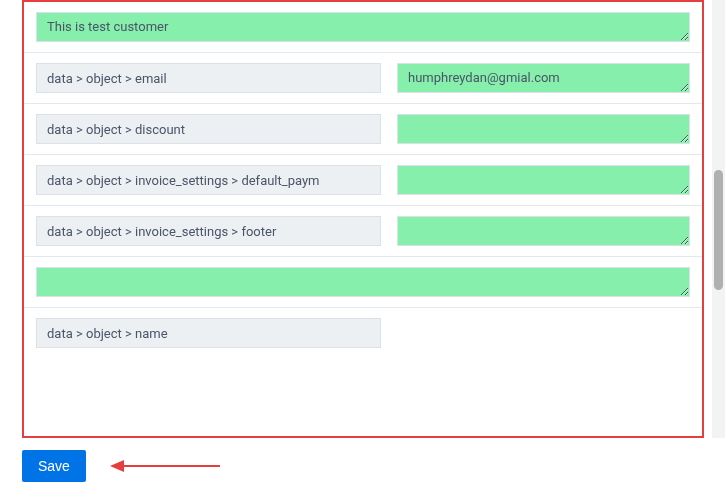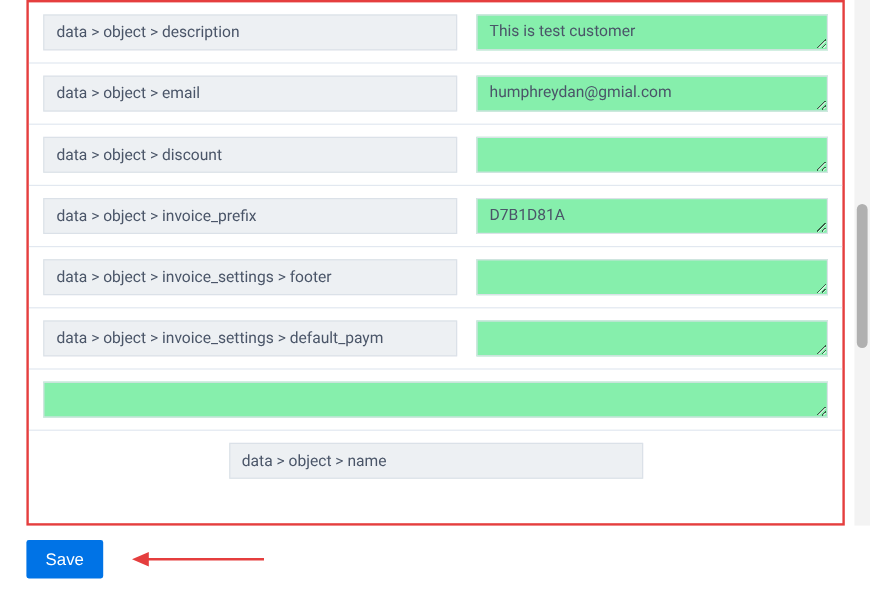--- a/index.html
+++ b/index.html
@@ -37,21 +37,20 @@
     }
     .row {
       display: flex;
       align-items: center;
       padding: 10px 12px;
       border-bottom: 1px solid #e2e8f0;
       gap: 16px;
     }
     .row:last-child {
       border-bottom: none;
-      justify-content: center;
     }
     .field-label {
       flex: 0 0 345px;
       background: #edf0f3;
       border: 1px solid #dbe1e8;
       padding: 6px 10px;
       font-size: 13px;
       color: #4a5568;
       height: 30px;
       display: flex;
@@ -115,51 +114,44 @@
       width: 13px;
       height: 438px;
       background: #f3f3f3;
     }
   </style>
 </head>
 <body>
 
 <div class="outer-container">
   <div class="row">
-    <div class="field-label">data &gt; object &gt; description</div>
     <div class="field-value-wrap">
       <textarea style="">This is test customer</textarea>
     </div>
   </div>
   <div class="row">
     <div class="field-label">data &gt; object &gt; email</div>
     <div class="field-value-wrap">
       <textarea style="">humphreydan@gmial.com</textarea>
     </div>
   </div>
   <div class="row">
     <div class="field-label">data &gt; object &gt; discount</div>
     <div class="field-value-wrap">
       <textarea style=""></textarea>
     </div>
   </div>
   <div class="row">
-    <div class="field-label">data &gt; object &gt; invoice_prefix</div>
-    <div class="field-value-wrap">
-      <textarea style="">D7B1D81A</textarea>
-    </div>
-  </div>
-  <div class="row">
-    <div class="field-label">data &gt; object &gt; invoice_settings &gt; footer</div>
+    <div class="field-label">data &gt; object &gt; invoice_settings &gt; default_paym</div>
     <div class="field-value-wrap">
       <textarea style=""></textarea>
     </div>
   </div>
   <div class="row">
-    <div class="field-label">data &gt; object &gt; invoice_settings &gt; default_paym</div>
+    <div class="field-label">data &gt; object &gt; invoice_settings &gt; footer</div>
     <div class="field-value-wrap">
       <textarea style=""></textarea>
     </div>
   </div>
   <div class="row">
     <div class="field-value-wrap">
       <textarea style=""></textarea>
     </div>
   </div>
   <div class="row">

